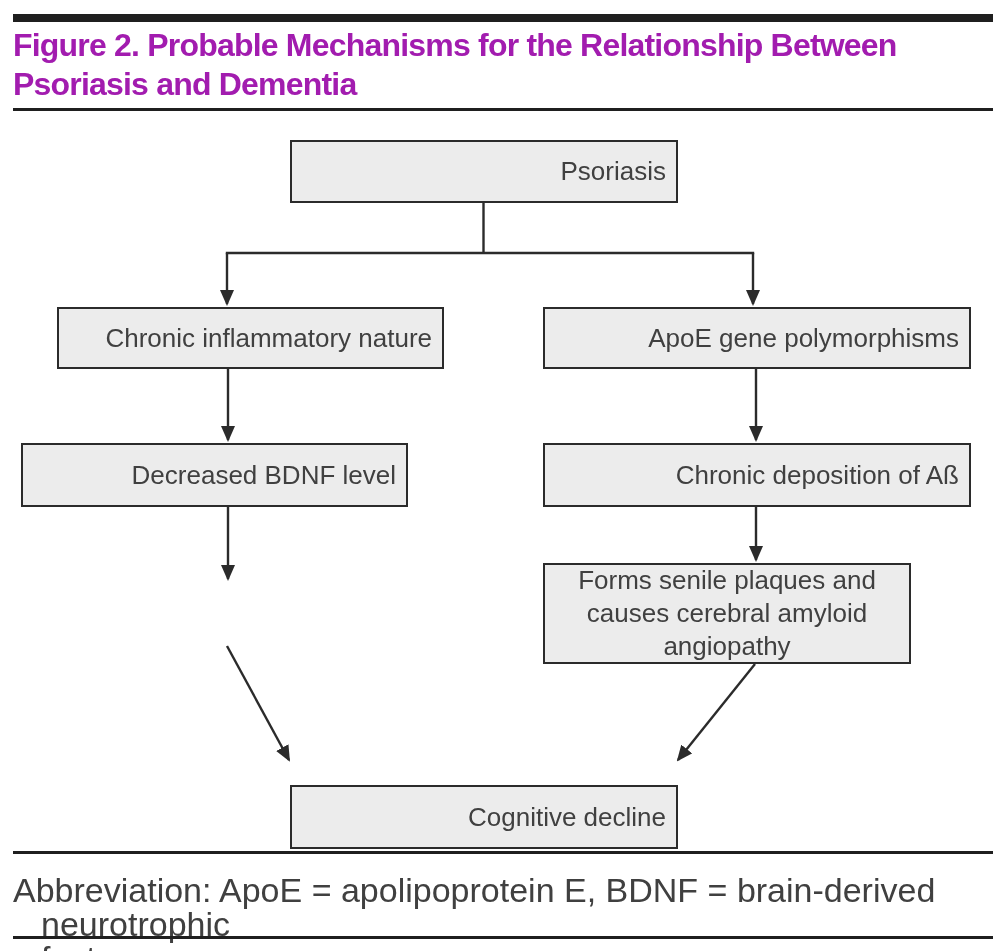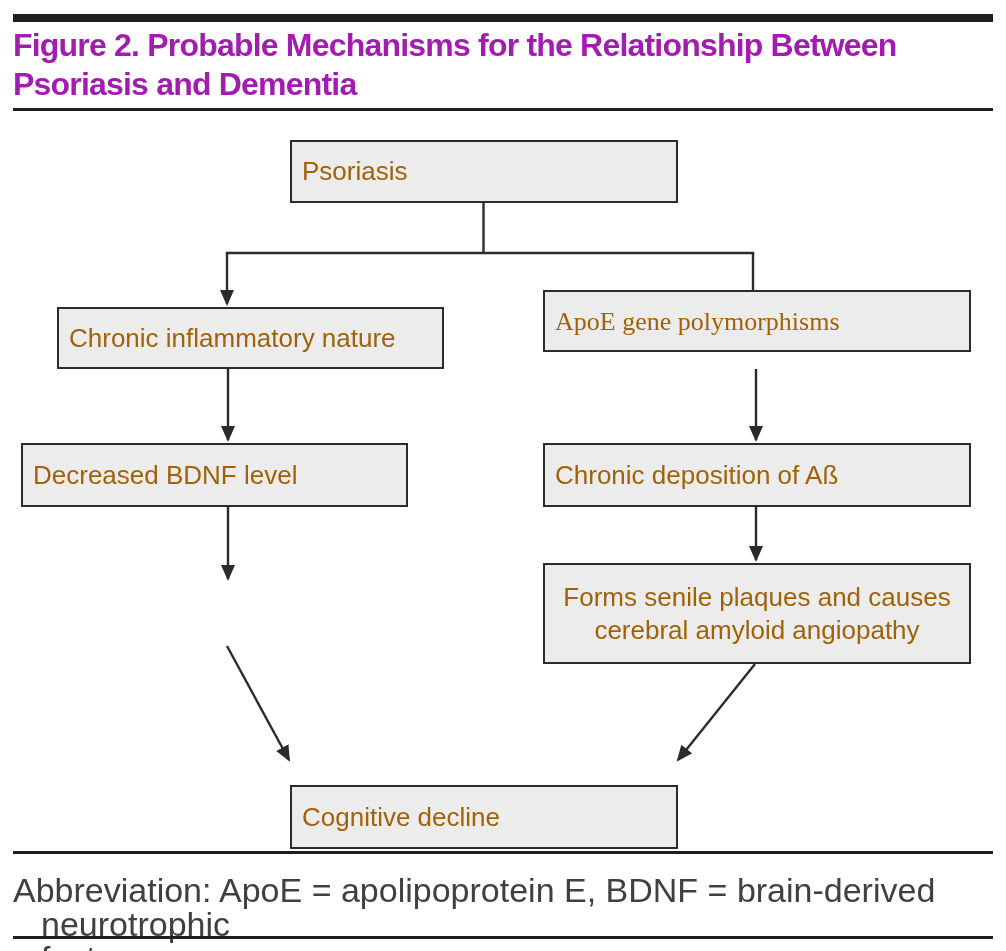--- a/index.html
+++ b/index.html
@@ -30,31 +30,31 @@
   
   .connector-svg {
     position: absolute; left: 0; top: 0;
     width: 1006px; height: 951px;
     pointer-events: none;
   }
   .flow-node {
     position: absolute;
     background: #ececec;
     border: 2px solid #2b2b2b;
-    display: flex; align-items: center; justify-content: flex-start;
+    display: flex; align-items: center; justify-content: flex-end;
     text-align: center;
-    font-size: 26px; line-height: 33px; color: #a16207;
+    font-size: 26px; line-height: 33px; color: #404040;
     padding: 0 10px;
   }
   .node-psoriasis   { left: 290px; top: 140px; width: 388px; height: 63px; }
   .node-chronic     { left:  35px; top: 307px; width: 387px; height: 62px; margin-left: 22px; }
-  .node-apoe        { left: 543px; top: 290px; width: 428px; height: 62px; font-family: Liberation Serif, serif; }
+  .node-apoe        { left: 543px; top: 307px; width: 428px; height: 62px; }
   .node-bdnf        { left:  21px; top: 443px; width: 387px; height: 64px; }
   .node-abeta       { left: 543px; top: 443px; width: 428px; height: 64px; }
-  .node-plaques     { left: 543px; top: 563px; width: 428px; height: 101px; }
+  .node-plaques     { left: 543px; top: 563px; width: 368px; height: 101px; }
   .node-cognitive   { left: 290px; top: 763px; width: 388px; height: 64px; margin-top: 22px; }
 
   
   .footnote-rule-top {
     position: absolute; left: 13px; top: 851px;
     width: 980px; height: 3px; background: #1f1f1f;
   }
   .figure-footnote {
     position: absolute; left: 13px; top: 861px; width: 985px;
     font-size: 34px; line-height: 34px; color: #404040;

